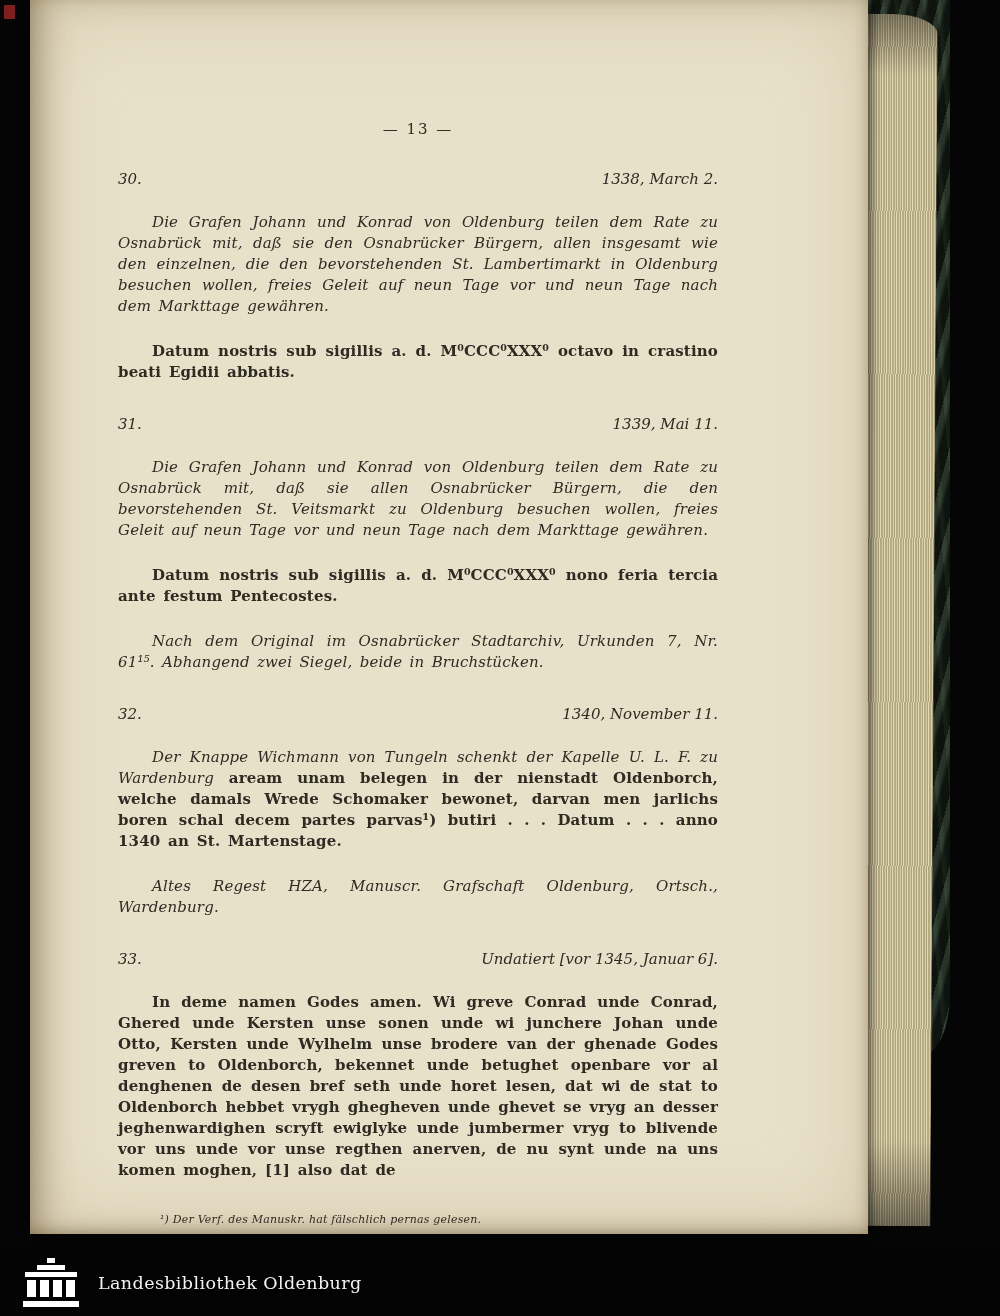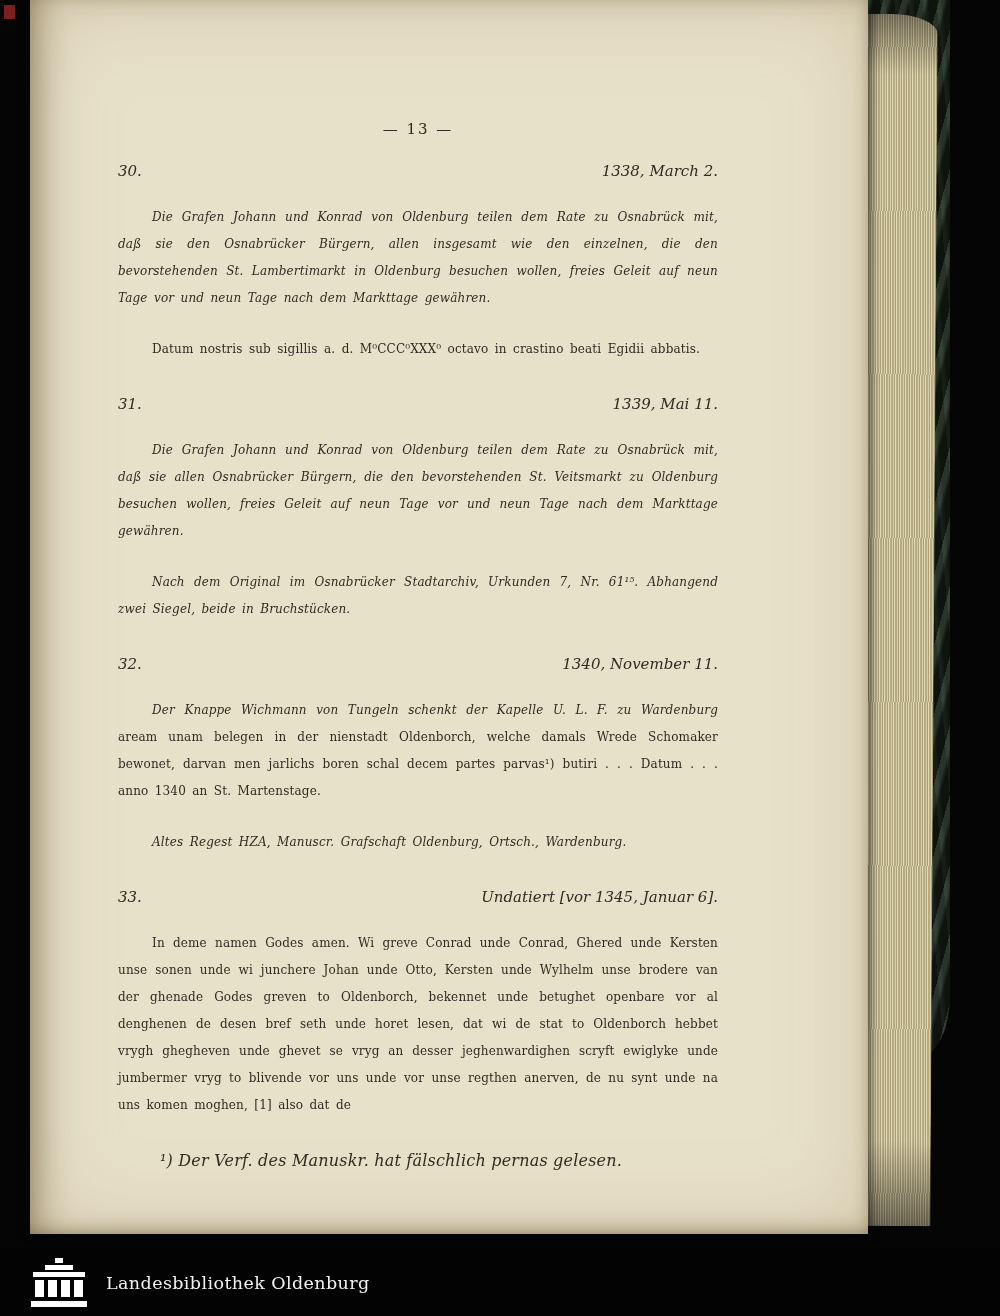--- a/index.html
+++ b/index.html
@@ -43,37 +43,37 @@
     background:#e8e1ca;
     box-shadow:
       inset 0 0 90px rgba(150,125,80,.28),
       inset 20px 0 34px -14px rgba(85,65,35,.55),
       inset -8px 0 16px -8px rgba(120,100,60,.40),
       inset 0 -10px 18px -10px rgba(100,80,45,.5),
       2px 0 10px rgba(0,0,0,.6); }
 
   .content { position:absolute; left:88px; top:120px; width:600px; color:#2f2a22; }
 
-  .page-number { text-align:center; font-size:15px; letter-spacing:2px; margin-bottom:24px; }
+  .page-number { text-align:center; font-size:15px; letter-spacing:2px; margin-bottom:32px; }
 
   .entry { margin-bottom:32px; }
   .entry-head { display:flex; justify-content:space-between; font-style:italic;
     font-size:15px; margin-bottom:6px;gap:28px; }
-  .para { font-size:12px; line-height:27px; text-align:justify; text-indent:34px;
+  .para { font-size:15px; line-height:21px; text-align:justify; text-indent:34px;
     word-spacing:2.4px; letter-spacing:.15px; margin-bottom:10px;margin-top:24px; }
   .para:last-child { margin-bottom:0; }
   .italic { font-style:italic; }
-  .roman  { font-style:normal; }
+  .roman  { font-style:normal;font-weight:bold; }
 
-  .footnote { margin-top:26px; margin-left:42px; font-size:16px; font-style:italic;
+  .footnote { margin-top:26px; margin-left:42px; font-size:11px; font-style:italic;
     letter-spacing:.2px; }
 
   
   .footer { position:absolute; left:0; bottom:0; width:1000px; height:67px; z-index:5;
-    background:#030303; display:flex; align-items:center; padding-left:30px; gap:18px; }
+    background:#030303; display:flex; align-items:center; padding-left:22px; gap:18px; }
   .logo { display:inline-flex; }
   .footer-text { color:#f2f2f0; font-size:17.5px; letter-spacing:.4px; }
 </style>
 </head>
 <body>
 
 <div class="stage">
 
   <div class="artifact"></div>
   <div class="marble"></div>
@@ -92,20 +92,21 @@
         <p class="para italic">Die Grafen Johann und Konrad von Oldenburg teilen dem Rate zu Osnabrück mit, daß sie den Osnabrücker Bürgern, allen insgesamt wie den einzelnen, die den bevorstehenden St. Lambertimarkt in Oldenburg besuchen wollen, freies Geleit auf neun Tage vor und neun Tage nach dem Markttage gewähren.</p>
         <p class="para roman">Datum nostris sub sigillis a. d. M⁰CCC⁰XXX⁰ octavo in crastino beati Egidii abbatis.</p>
       </section>
 
       <section class="entry">
         <div class="entry-head">
           <span>31.</span>
           <span>1339, Mai 11.</span>
         </div>
         <p class="para italic">Die Grafen Johann und Konrad von Oldenburg teilen dem Rate zu Osnabrück mit, daß sie allen Osnabrücker Bürgern, die den bevorstehenden St. Veitsmarkt zu Oldenburg besuchen wollen, freies Geleit auf neun Tage vor und neun Tage nach dem Markttage gewähren.</p>
+        <p class="para roman">Datum nostris sub sigillis a. d. M⁰CCC⁰XXX⁰ nono feria tercia ante festum Pentecostes.</p>
         <p class="para italic">Nach dem Original im Osnabrücker Stadtarchiv, Urkunden 7, Nr. 61¹⁵. Abhangend zwei Siegel, beide in Bruchstücken.</p>
       </section>
 
       <section class="entry">
         <div class="entry-head">
           <span>32.</span>
           <span>1340, November 11.</span>
         </div>
         <p class="para"><span class="italic">Der Knappe Wichmann von Tungeln schenkt der Kapelle U. L. F. zu Wardenburg</span><span class="roman"> aream unam belegen in der nienstadt Oldenborch, welche damals Wrede Schomaker bewonet, darvan men jarlichs boren schal decem partes parvas¹) butiri . . . Datum . . . anno 1340 an St. Martenstage.</span></p>
         <p class="para italic">Altes Regest HZA, Manuscr. Grafschaft Oldenburg, Ortsch., Wardenburg.</p>

